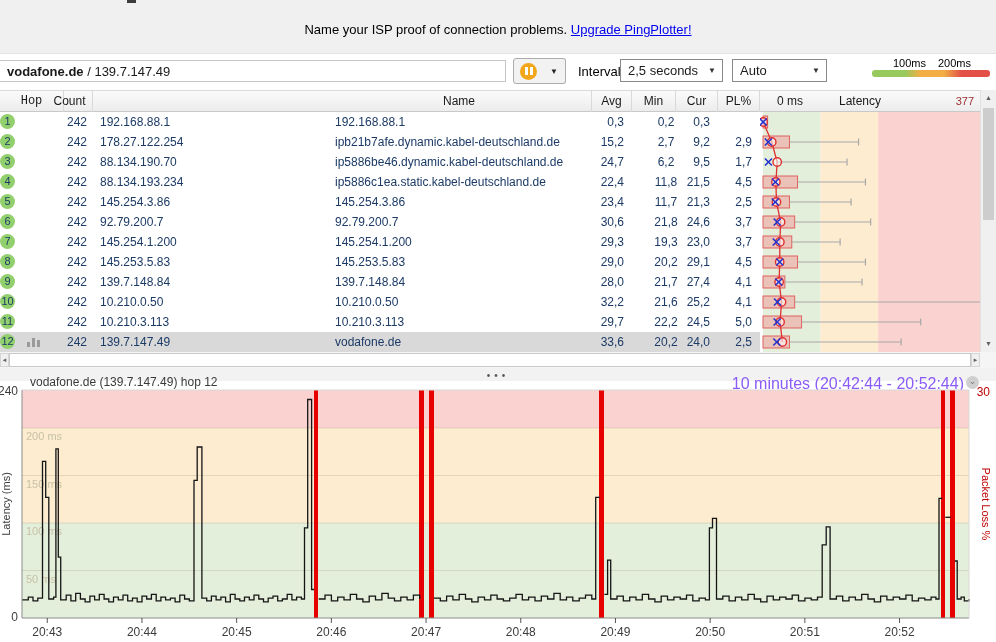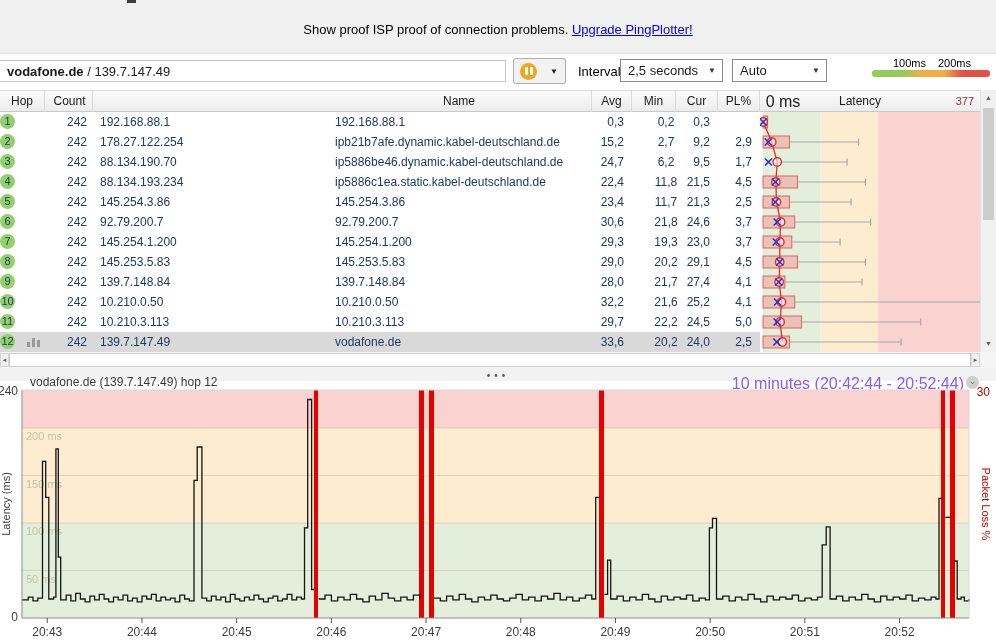--- a/index.html
+++ b/index.html
@@ -44,21 +44,21 @@
   .c-ip{left:100px;width:225px;}
   .c-name{left:335px;width:255px;}
   .c-avg{left:584px;width:40px;text-align:right;}
   .c-min{left:644px;width:44px;text-align:center;}
   .c-cur{left:668px;width:42px;text-align:right;}
   .c-pl{left:710px;width:42px;text-align:right;}
   .hop-circle{position:absolute;left:0;top:2px;width:15px;height:15px;border-radius:50%;background:#92d06e;
       color:#1c3c63;font-size:11px;line-height:15px;text-align:center;}
   .bars-icon{position:absolute;left:27px;top:6px;width:14px;height:9px;}
   .bars-icon i{position:absolute;bottom:0;width:3px;background:#9a9a9a;display:block;}
-  .lat-head-left{left:763px;width:40px;text-align:center;font-size:16px;border-right:none;}
+  .lat-head-left{left:763px;width:40px;text-align:right;font-size:12px;border-right:none;}
   .lat-head-center{left:800px;width:120px;border-right:none;}
   .lat-head-right{left:930px;width:46px;text-align:right;border-right:none;color:#a03030;font-size:11px;padding-right:2px;}
 
   
   .vscroll{left:980px;top:90px;width:16px;height:263px;background:#f0f0f0;border-left:1px solid #e0e0e0;box-sizing:border-box;}
   .vscroll .btn-s{position:absolute;left:0;width:15px;height:16px;background:#f0f0f0;color:#606060;font-size:7px;
       text-align:center;line-height:16px;cursor:pointer;}
   .vscroll .thumb{position:absolute;left:2px;top:18px;width:11px;height:112px;background:#cdcdcd;cursor:pointer;}
   .hscroll{left:0;top:352px;width:996px;height:16px;background:#f5f5f5;}
   .hscroll .track{position:absolute;left:9px;top:1px;width:962px;height:14px;background:#fff;border:1px solid #c9c9c9;box-sizing:border-box;cursor:pointer;}
@@ -77,21 +77,21 @@
   svg text{font-family:"Liberation Sans","DejaVu Sans",sans-serif;}
 </style>
 </head>
 <body>
 
 <div class="app">
 
   <div class="abs banner">
     <div class="abs win-fragment"></div>
     <div class="banner-inner">
-      <span>Show proof ISP proof of connection problems.</span>
+      <span>Name your ISP proof of connection problems.</span>
       <a>Upgrade PingPlotter!</a>
     </div>
   </div>
 
   <div class="abs toolbar">
     <div class="abs target-box">
       <b>vodafone.de</b><span> / 139.7.147.49</span>
     </div>
     <div class="abs btn pause-btn">
       <span class="pause-circle">
@@ -111,21 +111,21 @@
     <div class="abs combo" style="left:732px;width:95px;">
       <span>Auto</span>
       <span class="arr">▼</span>
     </div>
     <div class="abs legend-label" style="left:893px;">100ms</div>
     <div class="abs legend-label" style="left:938px;">200ms</div>
     <div class="abs legend-bar"></div>
   </div>
 
   <div class="abs thead" id="thead">
-      <div class="th" style="left: 0px; width: 45px;">Hop</div>
+      <div class="th" style="left: 0px; width: 64px; font-family: Liberation Mono, monospace;">Hop</div>
       <div class="th" style="left: 47px; width: 46px;">Count</div>
       <div class="th" style="left: 327px; width: 265px;">Name</div>
       <div class="th" style="left: 592px; width: 40px;">Avg</div>
       <div class="th" style="left: 632px; width: 44px;">Min</div>
       <div class="th" style="left: 676px; width: 42px;">Cur</div>
       <div class="th" style="left: 718px; width: 42px;">PL%</div>
       <div class="th lat-head-left">0 ms</div>
       <div class="th lat-head-center">Latency</div>
       <div class="th lat-head-right">377</div>
     </div>

